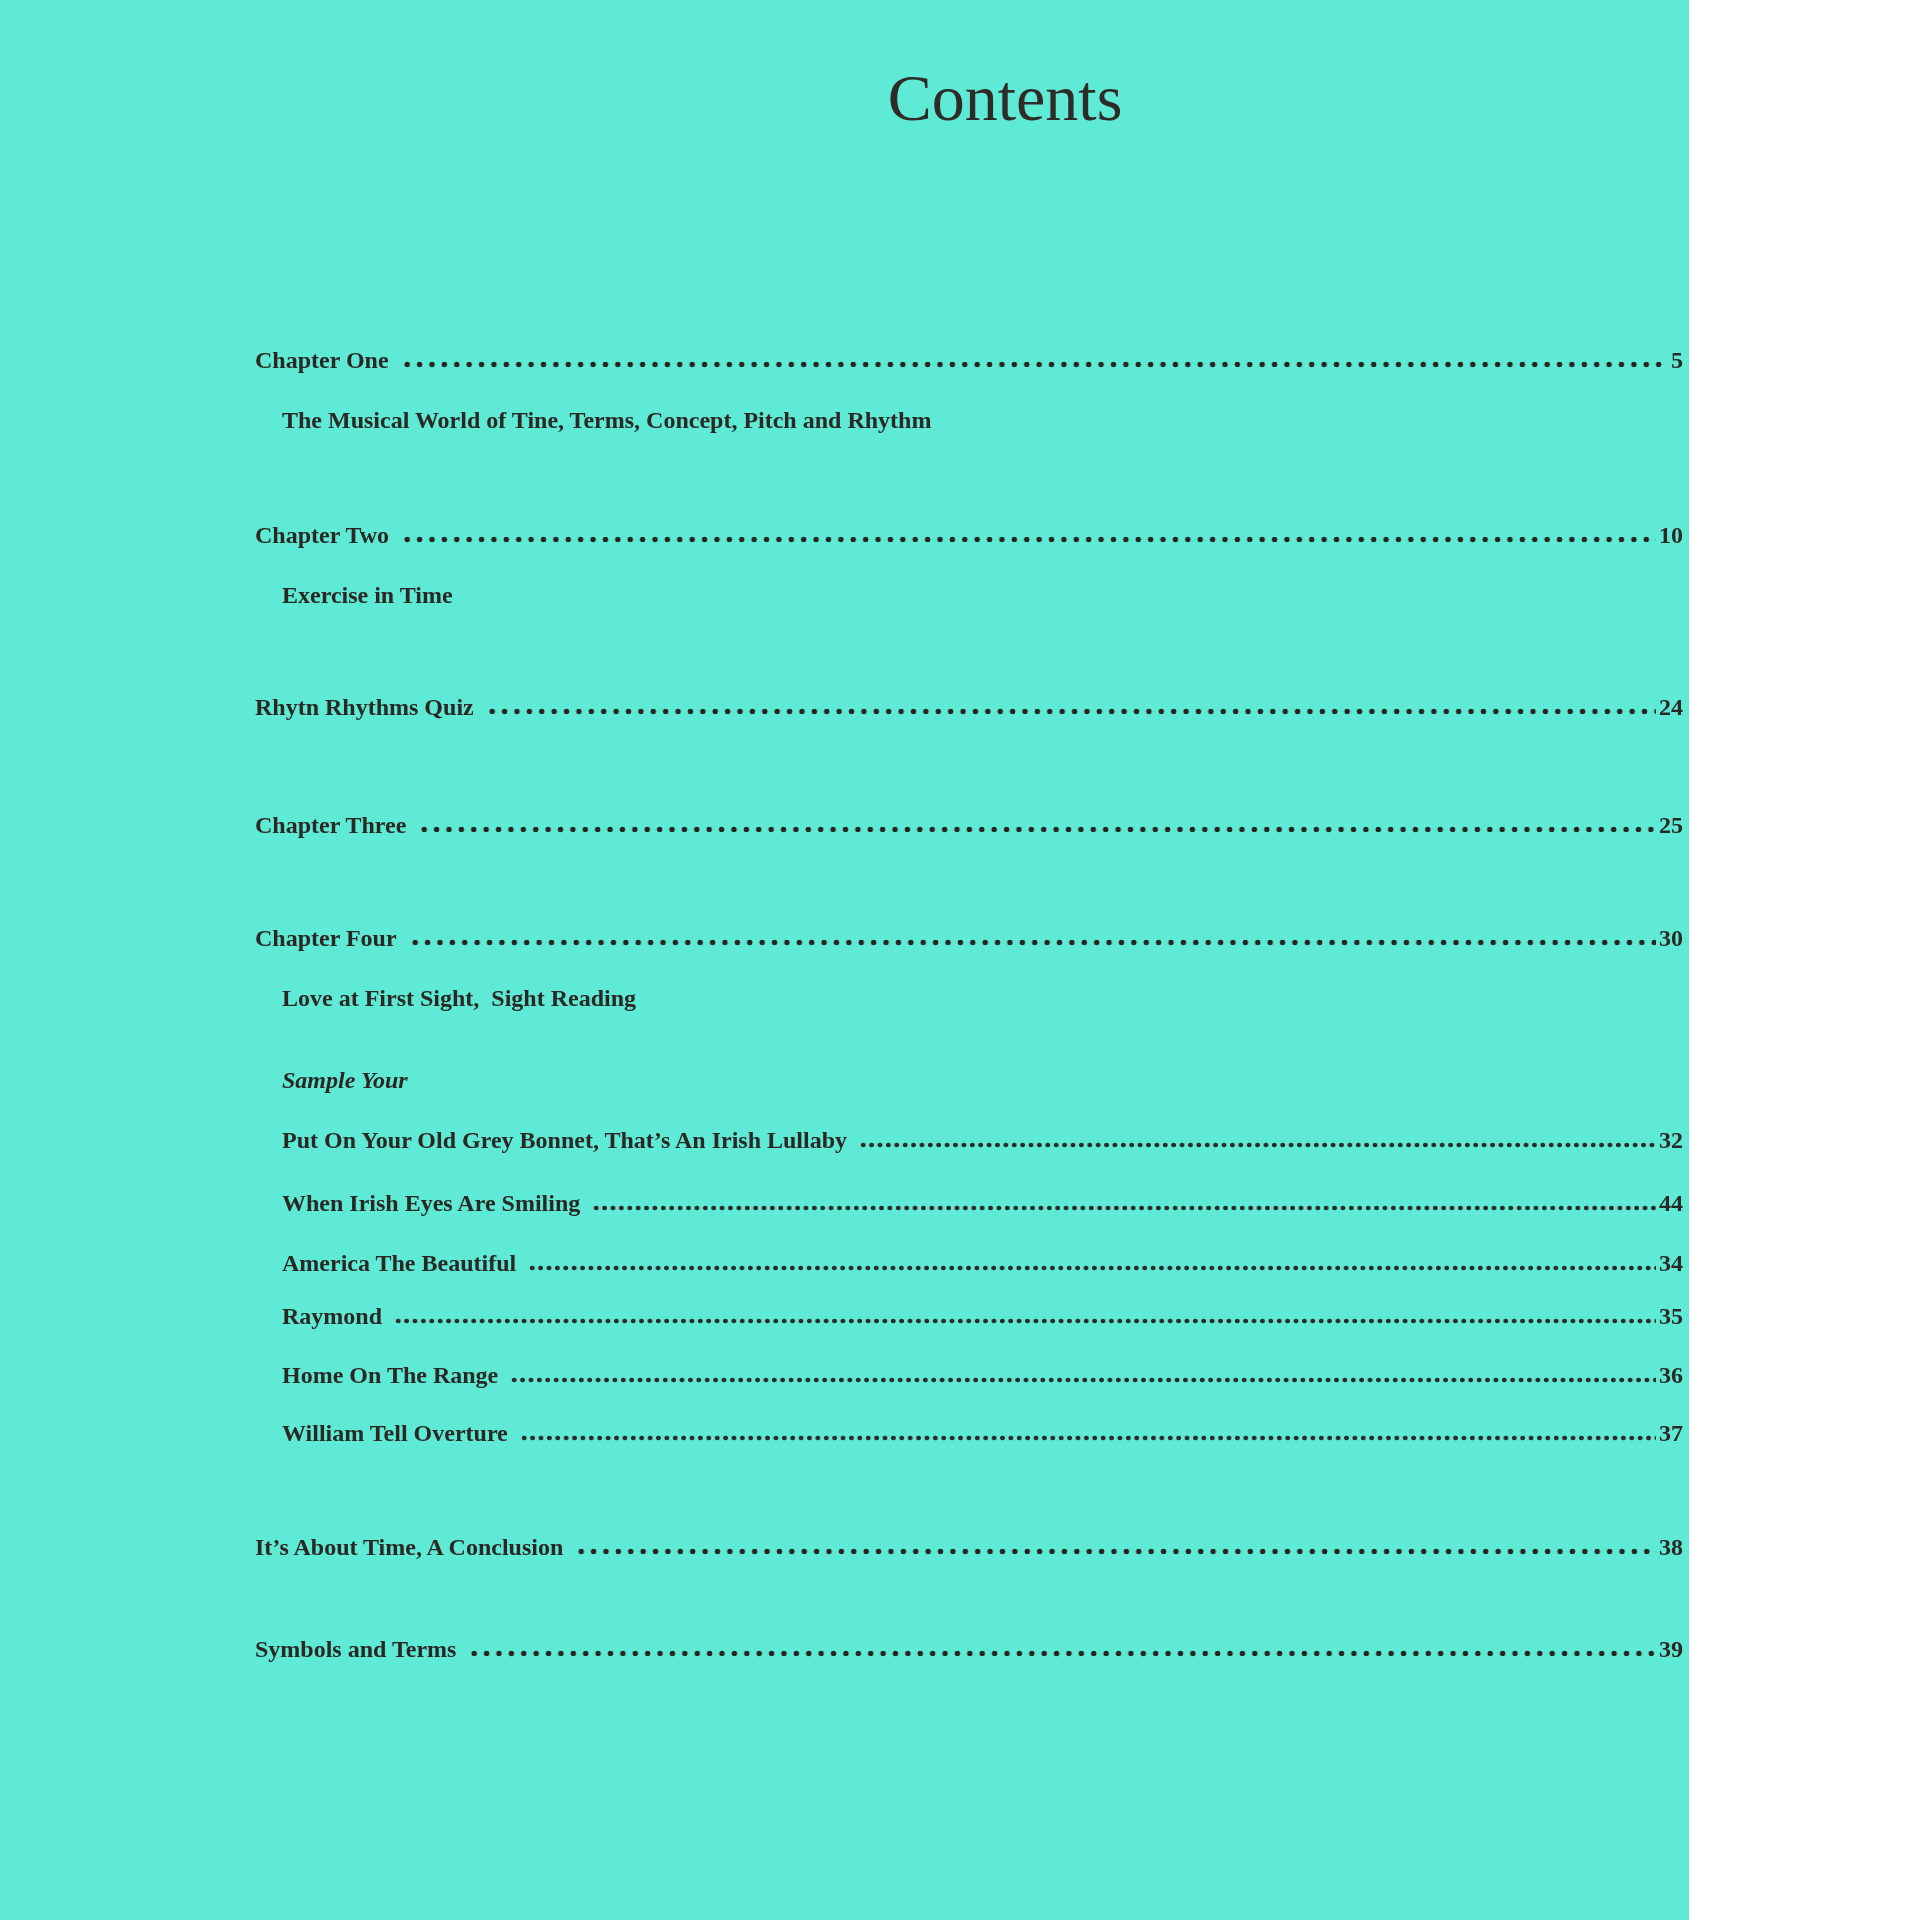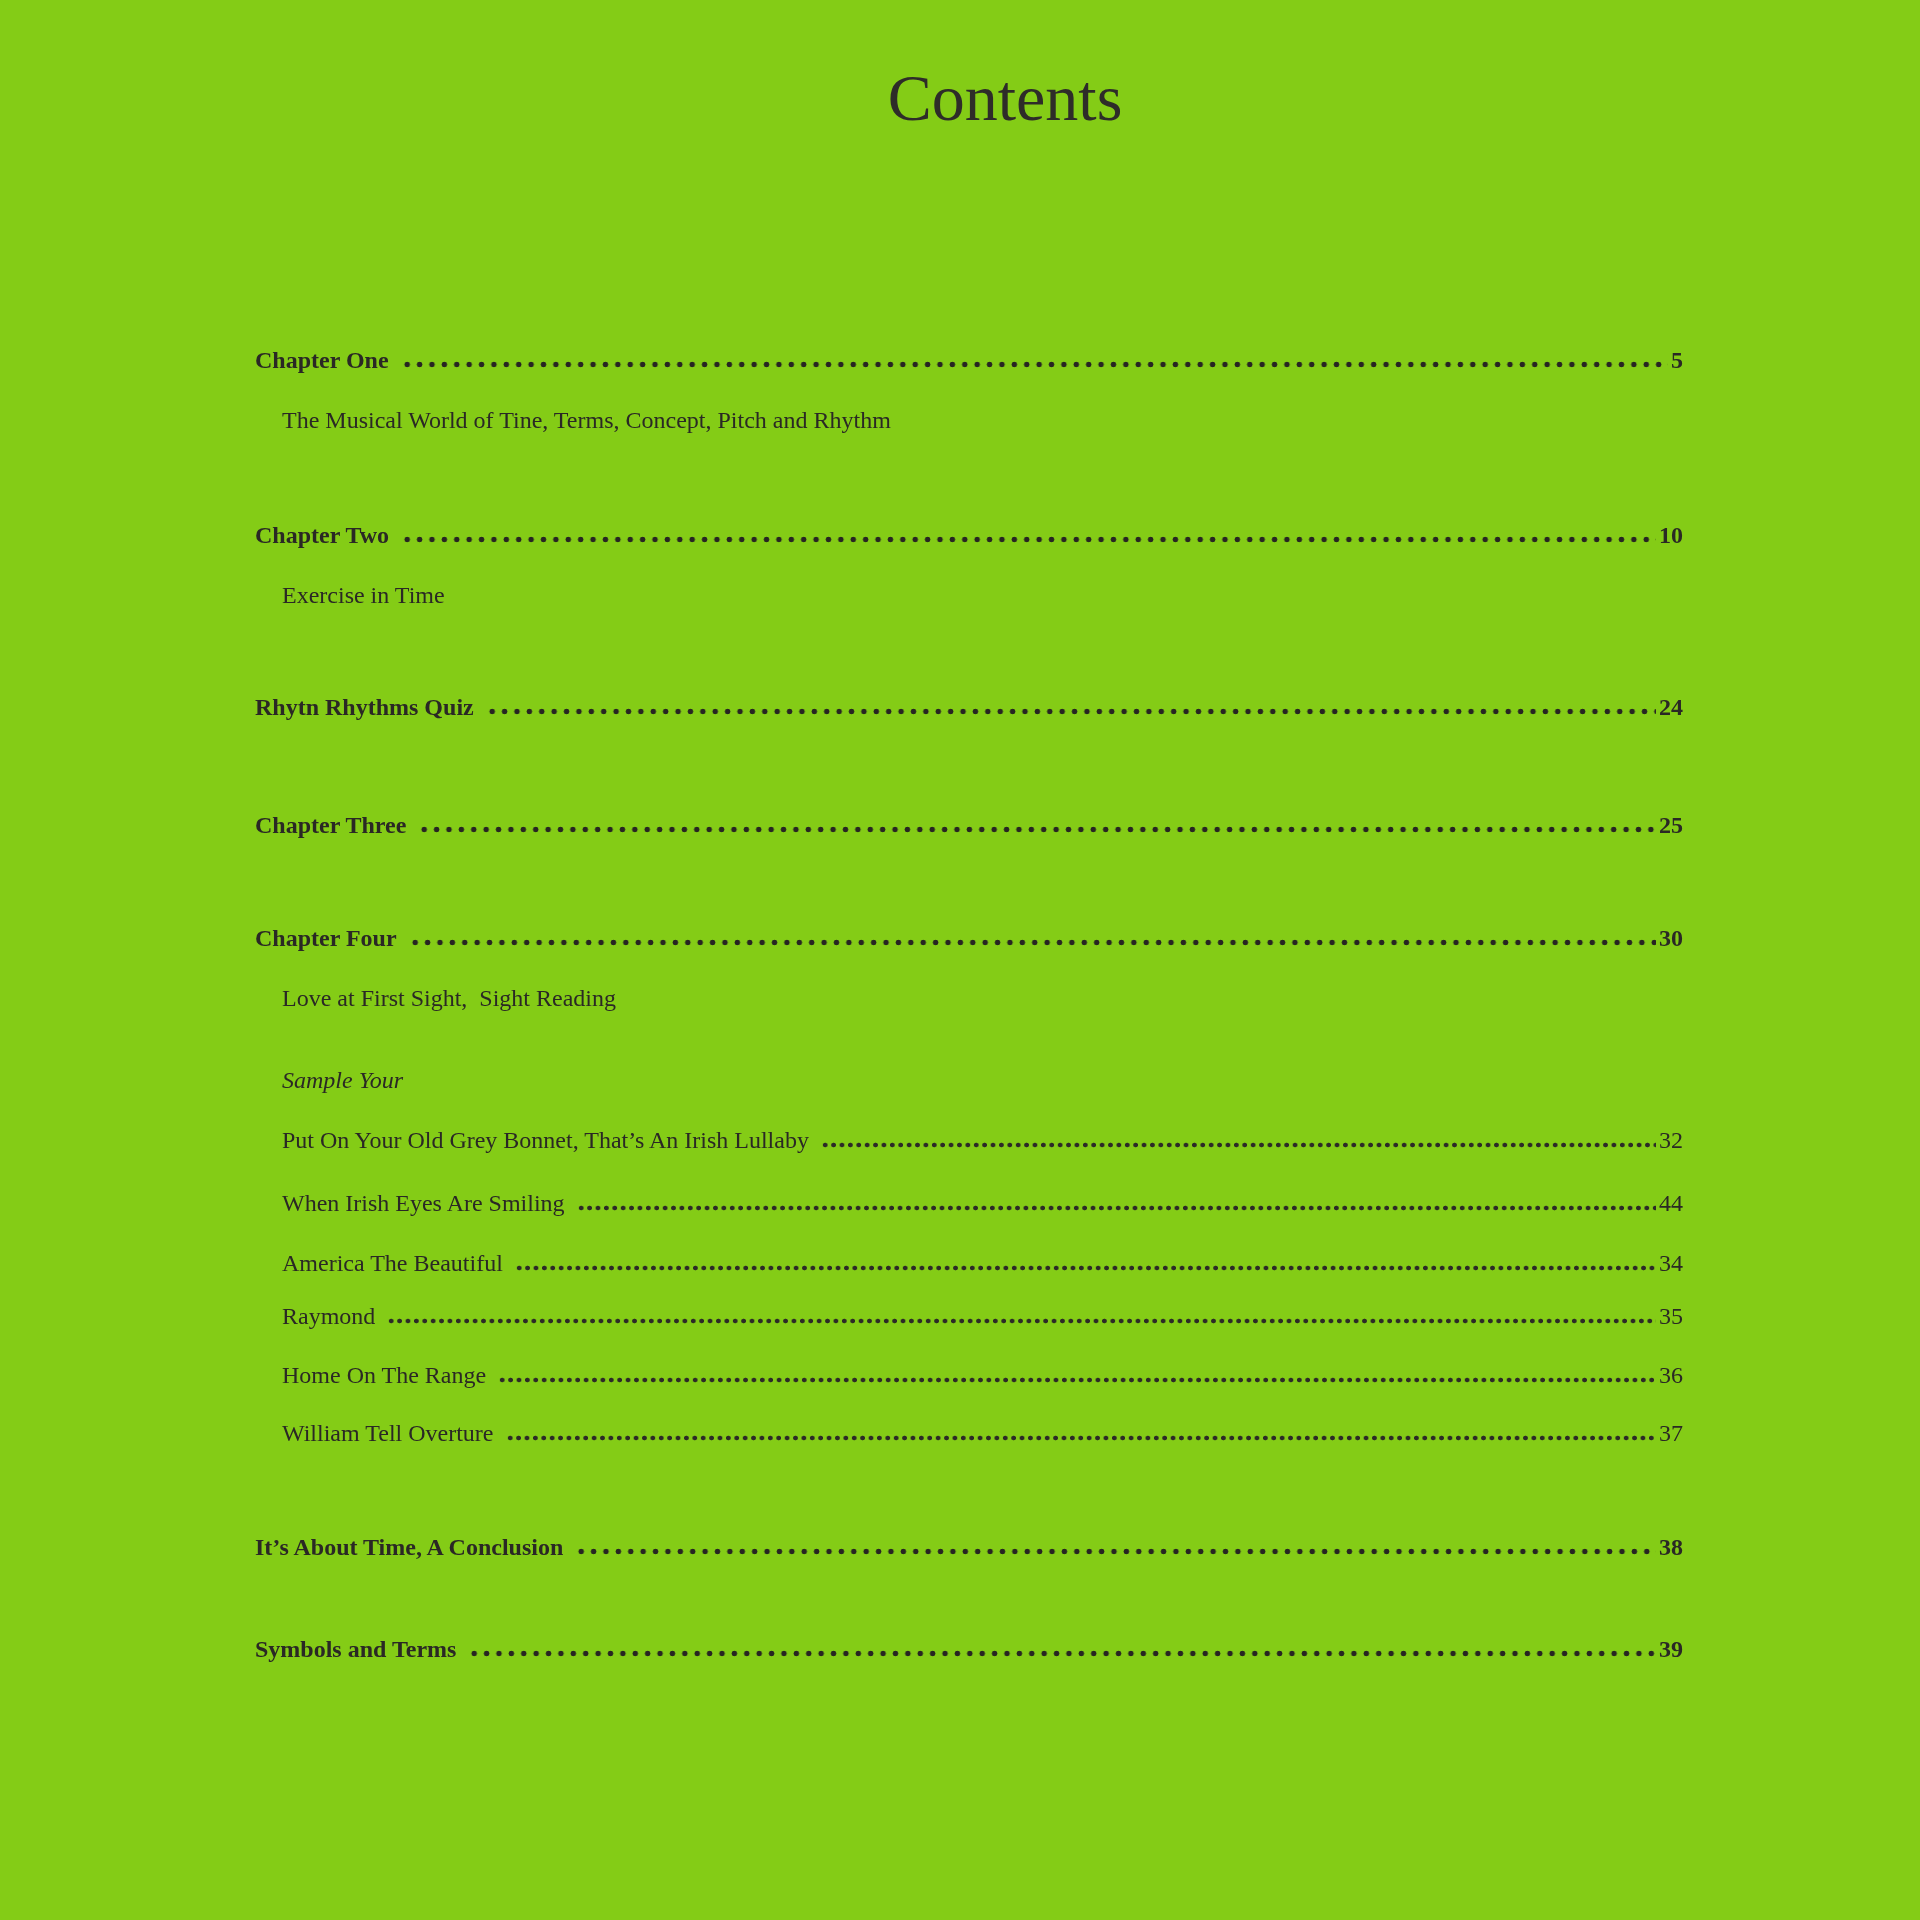--- a/index.html
+++ b/index.html
@@ -1,20 +1,20 @@
 <!DOCTYPE html>
 <html><head>
 <meta charset="utf-8">
 <style>
   html, body { margin: 0; padding: 0; background: #ffffff; }
   .page {
     position: relative;
-    width: 1920px;
+    width: 1689px;
     height: 1920px;
-    background: #84cc16;
+    background: #5eead4;
     overflow: hidden;
     font-family: "Liberation Serif", "DejaVu Serif", serif;
     color: #2a2825;
   }
   .doc-title {
     position: absolute;
     top: 8px;
     left: 45px;
     width: 1920px;
     text-align: center;
@@ -30,21 +30,21 @@
     width: 1428px;
   }
   .row {
     display: flex;
     align-items: baseline;
     font-size: 24px;
     line-height: 60px;
     white-space: pre-wrap;
   }
   .b { font-weight: bold; }
-  .indent { padding-left: 27px; }
+  .indent { padding-left: 27px; font-weight: bold; }
   .italic { font-style: italic; }
   .label { white-space: pre-wrap; }
   .page-num { white-space: nowrap; }
   .leader {
     flex: 1 1 auto;
     align-self: baseline;
     height: 6px;
     margin: 0 3px 0 12px;
     background-image: radial-gradient(circle, #2c2a27 2px, rgba(0,0,0,0) 2.7px);
     background-size: 8.4px 6px;

